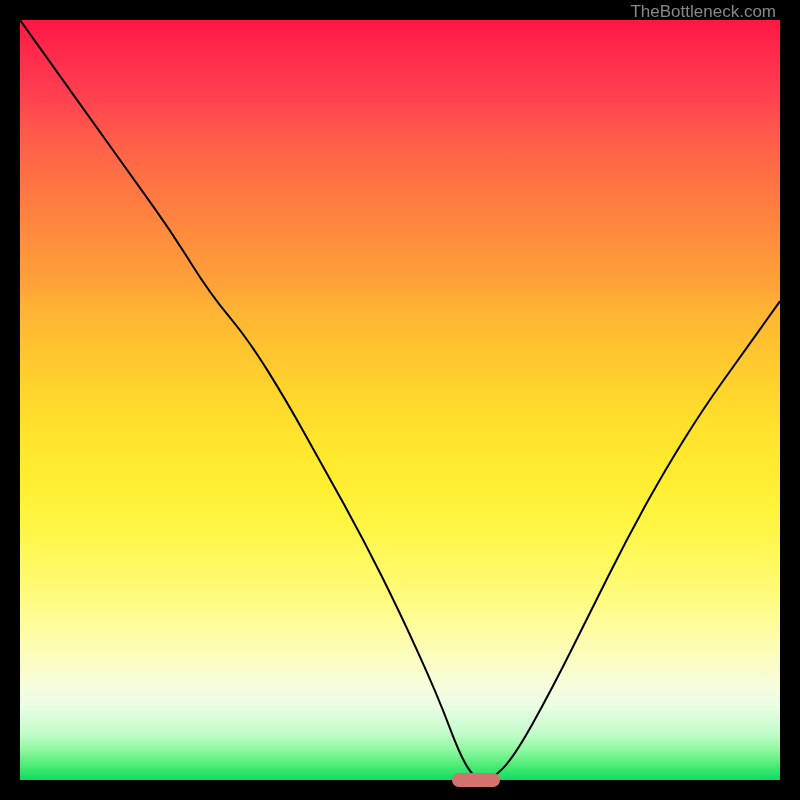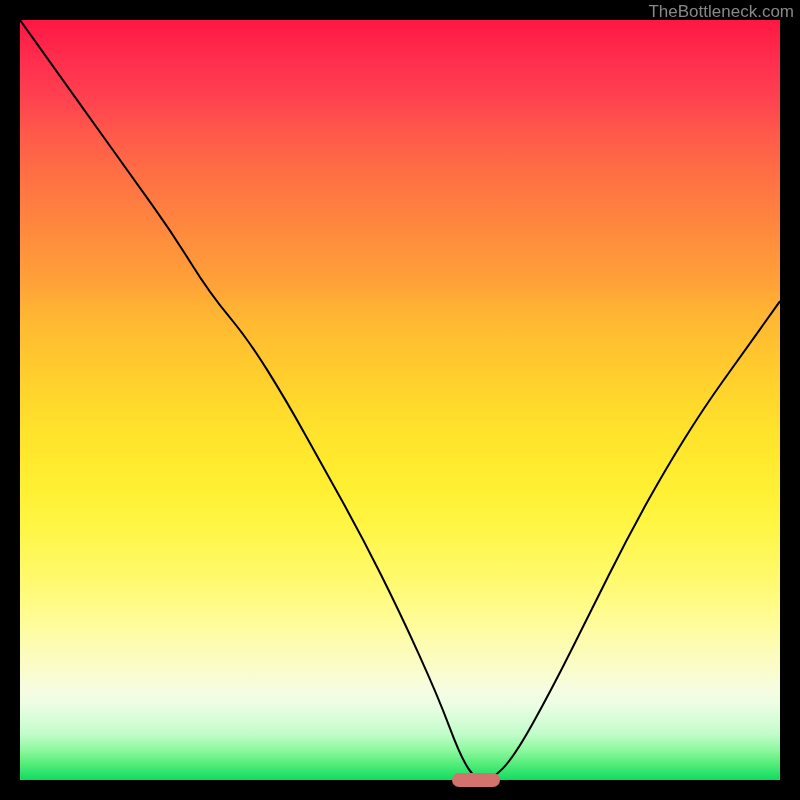--- a/index.html
+++ b/index.html
@@ -53,21 +53,21 @@
         #d8fdd8 92%,
         #c0fcc8 94%,
         #90f8a0 96%,
         #50ec78 98%,
         #10dc60 100%
       );
     }
     .watermark {
       position: absolute;
       top: 2px;
-      right: 6px;
+      right: 24px;
       color: #888888;
       font-size: 17px;
       font-weight: normal;
       z-index: 10;
     }
     .curve-svg {
       position: absolute;
       left: 20px;
       top: 20px;
       width: 760px;

